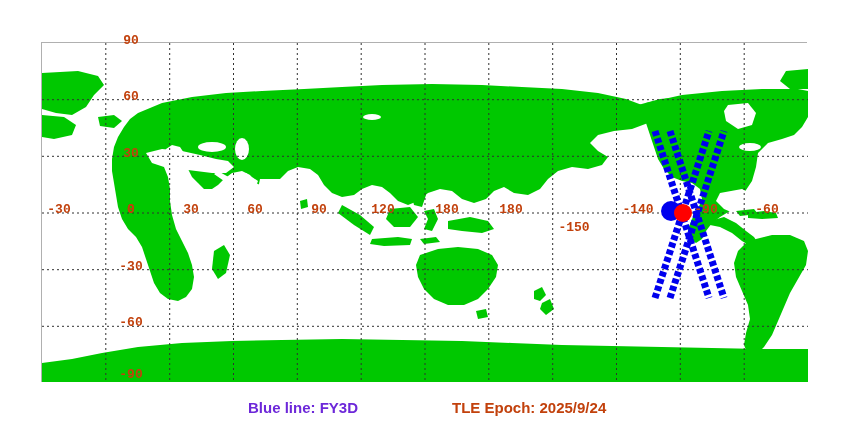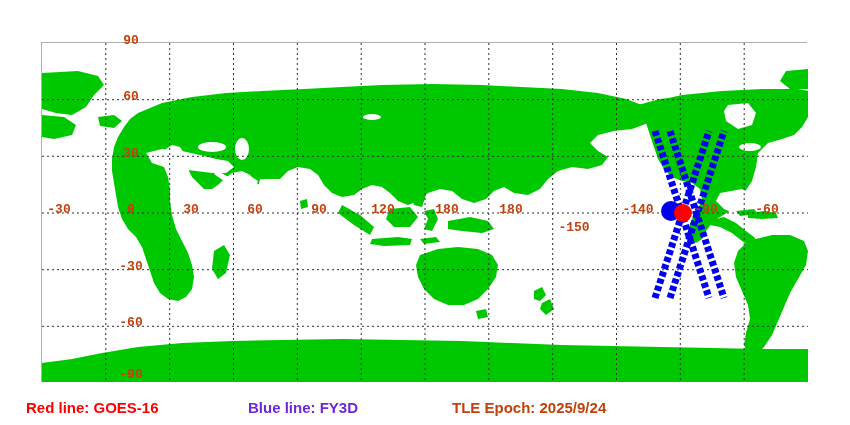--- a/index.html
+++ b/index.html
@@ -214,18 +214,17 @@
 
   <div class="tick lat" style="left:131px; top:40px;">90</div>
   <div class="tick lat" style="left:131px; top:96px;">60</div>
   <div class="tick lat" style="left:131px; top:153px;">30</div>
   <div class="tick lat" style="left:131px; top:209px;">0</div>
   <div class="tick lat" style="left:131px; top:266px;">-30</div>
   <div class="tick lat" style="left:131px; top:322px;">-60</div>
   <div class="tick lat" style="left:131px; top:374px;">-90</div>
 
   <div class="legend">
-    <span id="legend-red">Red line: GOES-16</span>
     <span id="legend-blue">Blue line: FY3D</span>
     <span id="legend-epoch">TLE Epoch: 2025/9/24</span>
   </div>
 
 </div>
 
 </body></html>

